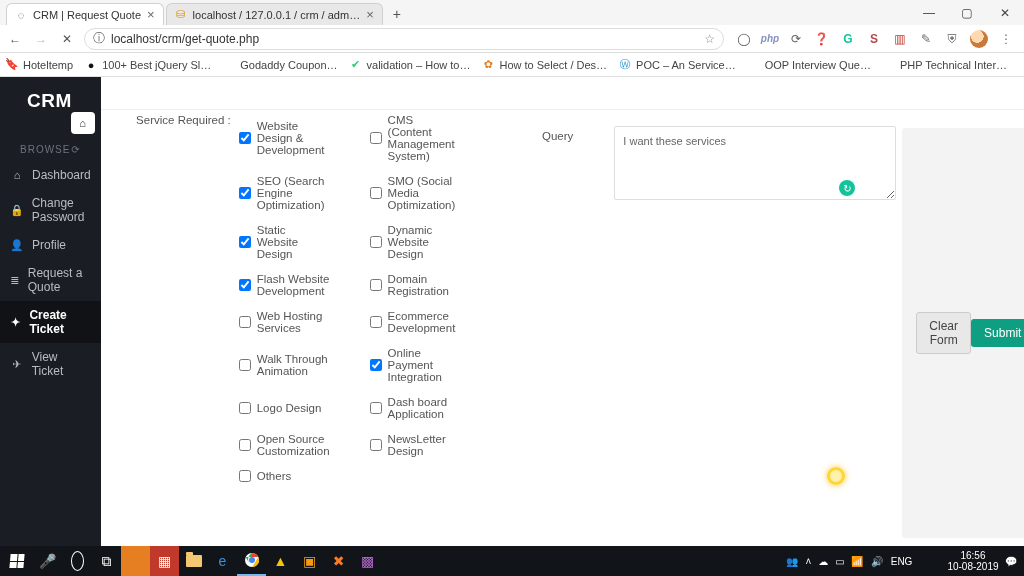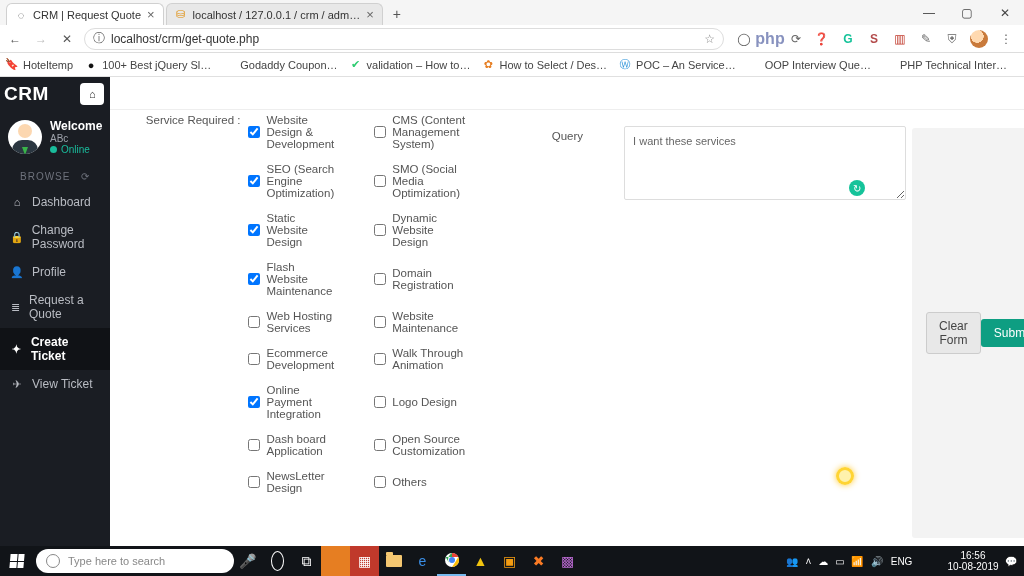--- a/index.html
+++ b/index.html
@@ -26,21 +26,21 @@
   .avatar-sm { width: 18px; height: 18px; border-radius: 50%; background: radial-gradient(circle at 40% 35%, #ffd9b0 0 40%, #c97a3b 41% 100%); }
 
   .bm-bar { height: 24px; background: #fff; border-bottom: 1px solid #e0e0e0; display: flex; align-items: center; padding: 0 6px; gap: 12px; font-size: 11px; color: #444; }
   .bm-item { display: flex; align-items: center; gap: 5px; white-space: nowrap; cursor: pointer; }
   .bm-ico { width:12px; height:12px; display:inline-flex; align-items:center; justify-content:center;}
 
   
   .app { flex: 1; display: flex; background: #e9e9e9; position: relative; }
 
   .sidebar { width: 156px; background: #1a1d23; color: #b9bcc3; display: flex; flex-direction: column; font-size: 12px; }
-  .brand { color: #fff; font-size: 19px; font-weight: 600; padding: 6px 6px 4px 4px; letter-spacing: 0.5px; display:flex; align-items:center;}
+  .brand { color: #fff; font-size: 19px; font-weight: 600; padding: 13px 6px 4px 4px; letter-spacing: 0.5px; display:flex; align-items:center;flex-direction:column;}
   .home-pill { margin-left: auto; width: 24px; height: 22px; border-radius: 4px; background: #fff; color: #333; display: flex; align-items: center; justify-content: center; font-size: 11px; }
   .user-box { display: flex; align-items: center; gap: 8px; padding: 10px 8px; }
   .avatar-lg { width: 34px; height: 34px; border-radius: 50%; background: #fff; position: relative; overflow: hidden; }
   .avatar-lg::before { content:""; position:absolute; top:4px; left:10px; width:14px; height:14px; border-radius:50%; background:#fcd7b0; }
   .avatar-lg::after { content:""; position:absolute; bottom:-2px; left:4px; width:26px; height:16px; border-radius:10px 10px 0 0; background:#2b3640; }
   .avatar-tie { position:absolute; bottom:-1px; left:14px; width:0; height:0; border-left:3px solid transparent; border-right:3px solid transparent; border-top:8px solid #39b54a; z-index:2;}
   .user-info .hello { color:#fff; font-weight:600; font-size:12px; }
   .user-info .uname { font-size:10px; color:#9ea2ab; }
   .user-info .status { font-size:10px; color:#1abc9c; display:flex; align-items:center; gap:4px; }
   .dot { width:7px; height:7px; border-radius:50%; background:#1abc9c; display:inline-block; }
@@ -124,21 +124,21 @@
     <div class="addr-btn">←</div>
     <div class="addr-btn disabled">→</div>
     <div class="addr-btn">✕</div>
     <div class="url-field">
       <span class="info">ⓘ</span>
       <span>localhost/crm/get-quote.php</span>
       <span style="margin-left:auto;color:#888;">☆</span>
     </div>
     <div class="addr-right">
       <span class="addr-ico">◯</span>
-      <span class="addr-ico" style="font-size:16px;color:#8892bf;font-weight:bold;">php</span>
+      <span class="addr-ico" style="font-size:10px;color:#8892bf;font-weight:bold;font-style:italic;">php</span>
       <span class="addr-ico">⟳</span>
       <span class="addr-ico" style="color:#1abc9c;">❓</span>
       <span class="addr-ico" style="color:#15c39a;font-weight:bold;">G</span>
       <span class="addr-ico" style="color:#b34b4b;font-weight:bold;">S</span>
       <span class="addr-ico" style="color:#c0392b;">▥</span>
       <span class="addr-ico">✎</span>
       <span class="addr-ico">⛨</span>
       <span class="avatar-sm"></span>
       <span class="addr-ico">⋮</span>
     </div>
@@ -179,33 +179,20 @@
       </div>
 
   </div>
 
   <div class="app">
     <div class="sidebar">
       <div class="brand">
         <span>CRM</span>
         <span class="home-pill">⌂</span>
       </div>
-      <div class="user-box">
-        <div class="avatar-lg">
-            <span class="avatar-tie"></span>
-          </div>
-        <div class="user-info">
-          <div class="hello">Welcome</div>
-          <div class="uname">ABc</div>
-          <div class="status">
-              <span class="dot"></span>
-              <span>Online</span>
-            </div>
-        </div>
-      </div>
       <div class="browse-hdr">
         <span>BROWSE</span>
         <span class="refresh-ic">⟳</span>
       </div>
       <div class="nav-item">
           <span class="nav-ico">⌂</span>
           <span>Dashboard</span>
         </div>
       <div class="nav-item">
           <span class="nav-ico">🔒</span>
@@ -258,33 +245,29 @@
               <label class="svc-opt">
                 <input type="checkbox" checked="" style="">
                 <span>Static Website Design</span>
               </label>
               <label class="svc-opt">
                 <input type="checkbox" style="">
                 <span>Dynamic Website Design</span>
               </label>
               <label class="svc-opt">
                 <input type="checkbox" checked="" style="">
-                <span>Flash Website Maintenance</span>
+                <span>Flash Website Development</span>
               </label>
               <label class="svc-opt">
                 <input type="checkbox" style="">
                 <span>Domain Registration</span>
               </label>
               <label class="svc-opt">
                 <input type="checkbox" style="">
                 <span>Web Hosting Services</span>
-              </label>
-              <label class="svc-opt">
-                <input type="checkbox" style="">
-                <span>Website Maintenance</span>
               </label>
               <label class="svc-opt">
                 <input type="checkbox" style="">
                 <span>Ecommerce Development</span>
               </label>
               <label class="svc-opt">
                 <input type="checkbox" style="">
                 <span>Walk Through Animation</span>
               </label>
               <label class="svc-opt">
@@ -334,24 +317,20 @@
 
   <div class="taskbar">
     <div class="start">
         <div class="win-logo">
           <span></span>
           <span></span>
           <span></span>
           <span></span>
         </div>
       </div>
-    <div class="search-pill">
-      <span style="width:14px;height:14px;border:1.5px solid #888;border-radius:50%;"></span>
-      <span>Type here to search</span>
-    </div>
     <div class="task-ico">🎤</div>
     <div class="task-ico">
         <div class="cortana"></div>
       </div>
     <div class="task-ico">⧉</div>
     <div class="task-ico orange"></div>
     <div class="task-ico red">▦</div>
     <div class="task-ico">
         <span class="folder-ico"></span>
       </div>

